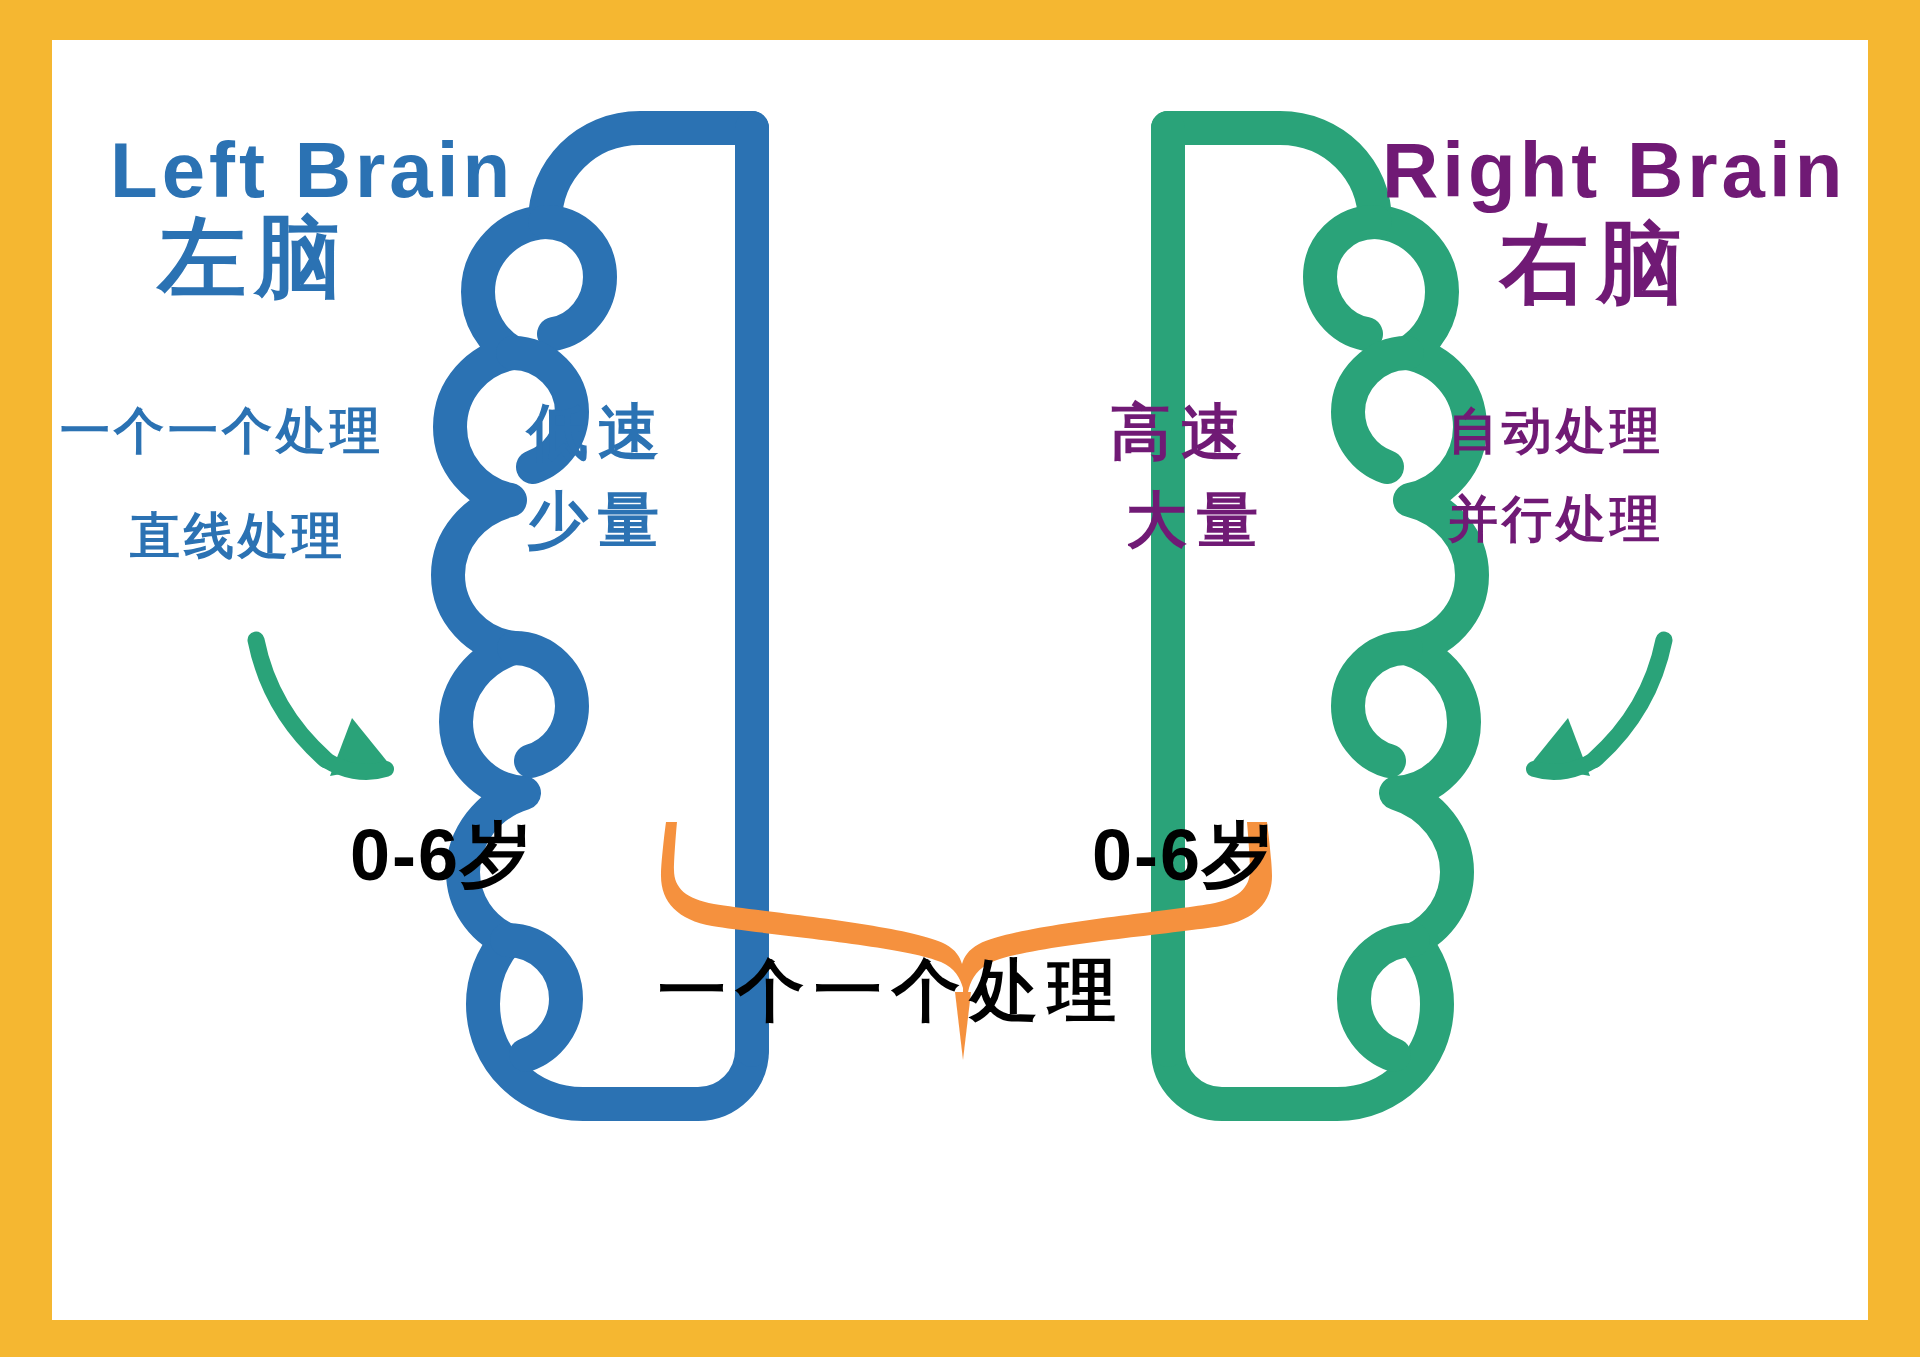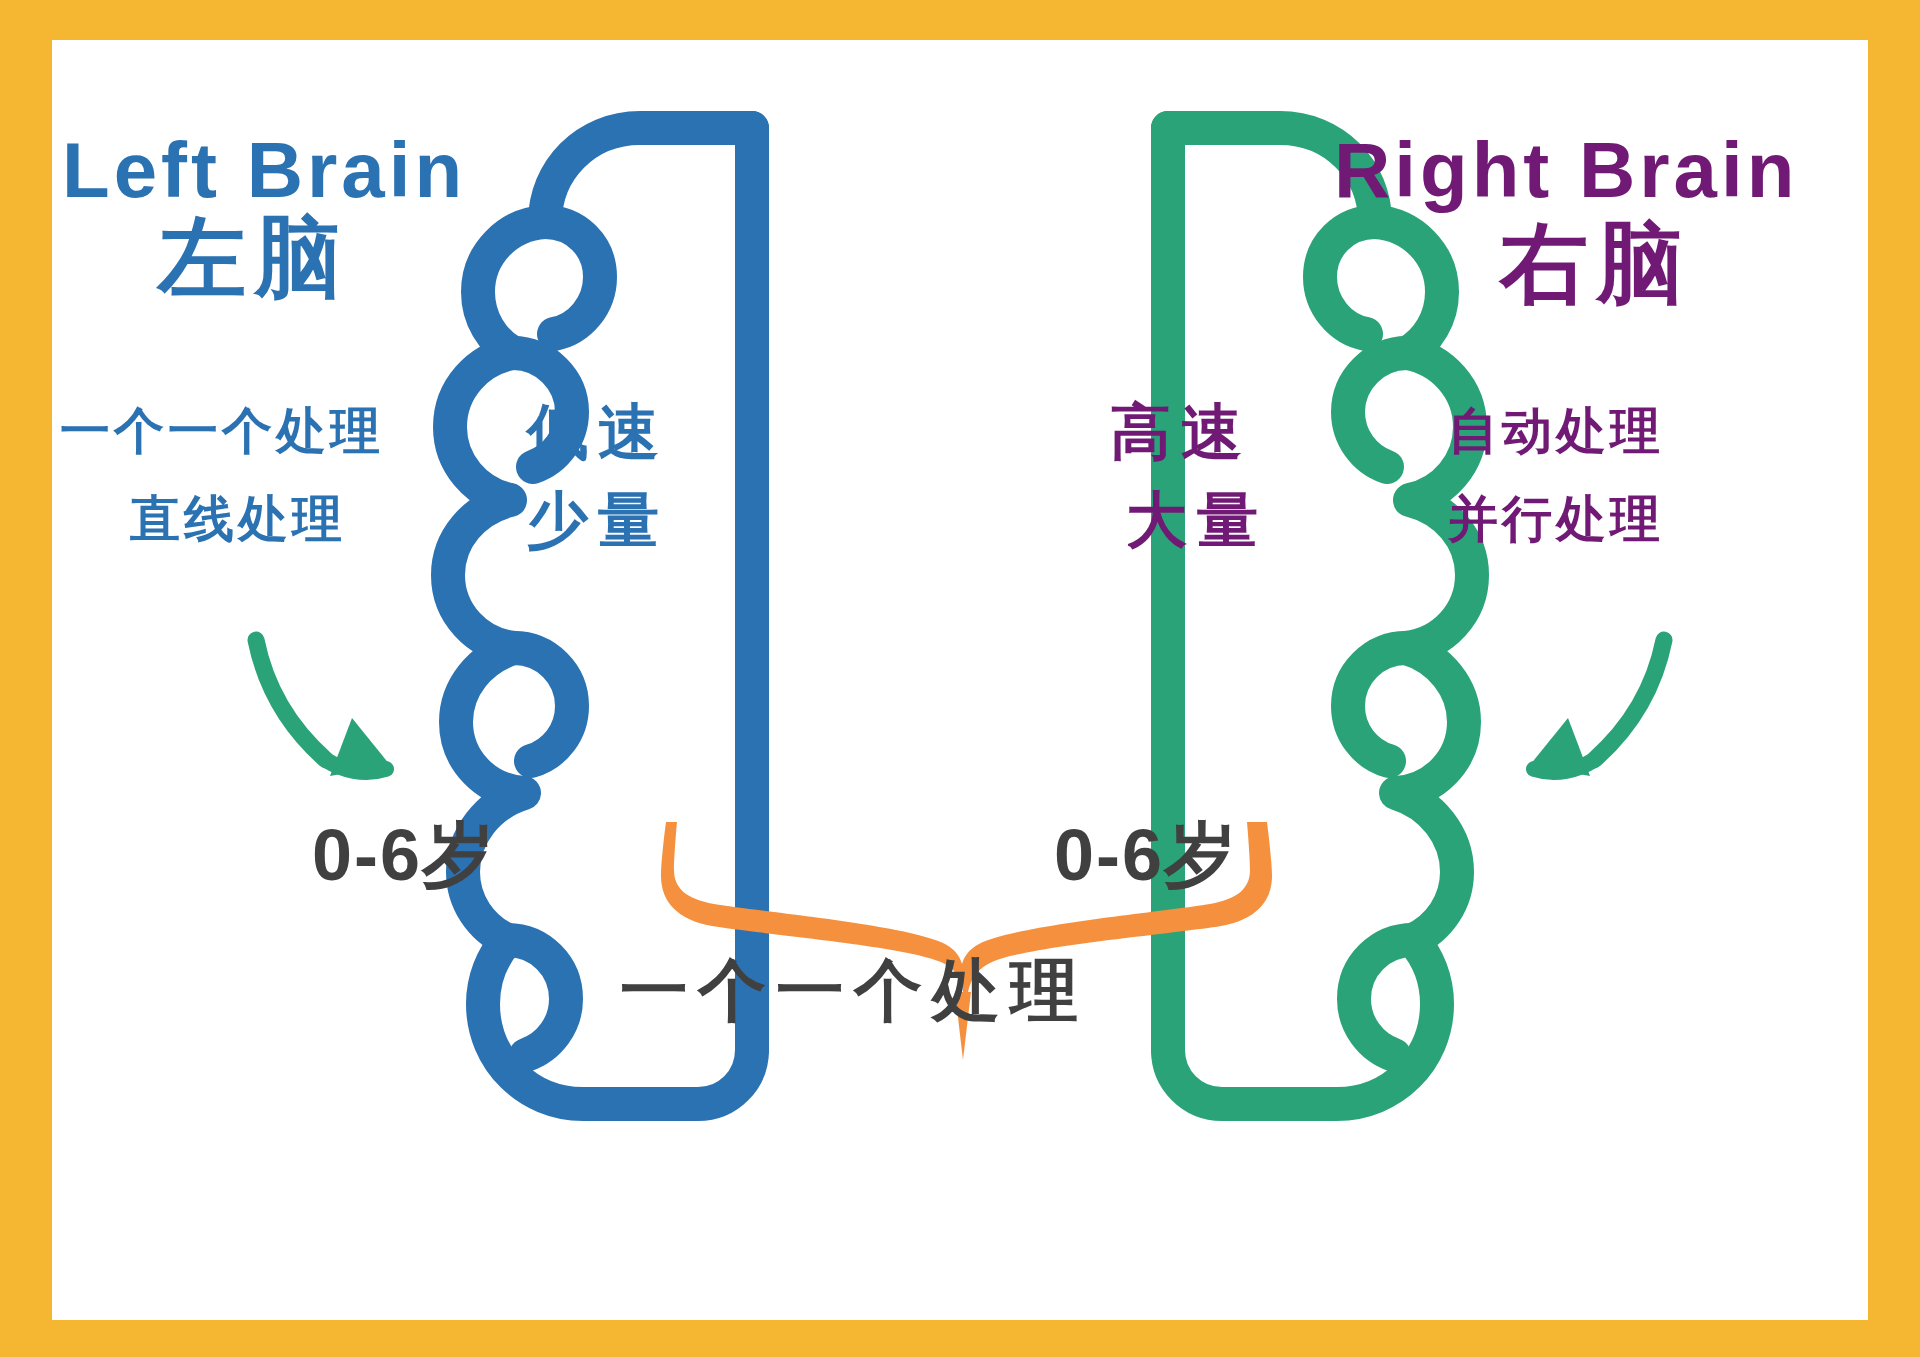--- a/index.html
+++ b/index.html
@@ -23,42 +23,42 @@
   }
   
   #stage{
     position:absolute;
     left:0; top:0; width:1920px; height:1357px;
     pointer-events:none;
   }
   
   .txt{position:absolute; white-space:nowrap; line-height:1.05;}
   .hdr-en{
-    font-size:78px; font-weight:700; letter-spacing:4px;
+    font-size:78px; font-weight:700; letter-spacing:4px;margin-left:48px;
   }
   .hdr-cn{
     font-size:88px; font-weight:700; letter-spacing:8px;
   }
   .side-cn{
     font-size:50px; font-weight:700; letter-spacing:4px;
   }
   .inner-cn{
     font-size:61px; font-weight:700; letter-spacing:10px;
   }
   .blue{color:#2B72B3;}
   .green{color:#701a75;}
-  .black{color:#404040;}
+  .black{color:#000000;margin-left:38px;}
 
   #left-en   {left:62px;  top:130px;}
   #left-cn   {left:158px; top:212px;}
   #right-en  {left:1334px;top:130px;}
   #right-cn  {left:1500px;top:218px;}
 
   #left-s1   {left:60px;  top:405px;}
-  #left-s2   {left:130px; top:493px;}
+  #left-s2   {left:130px; top:510px;}
   #right-s1  {left:1448px;top:405px;}
   #right-s2  {left:1448px;top:493px;}
 
   #in-l1 {left:527px; top:400px;}
   #in-l2 {left:527px; top:488px;}
   #in-r1 {left:1110px;top:400px;}
   #in-r2 {left:1110px;top:488px;margin-left:16px;}
 
   .age{
     font-size:72px; font-weight:900; letter-spacing:2px;

